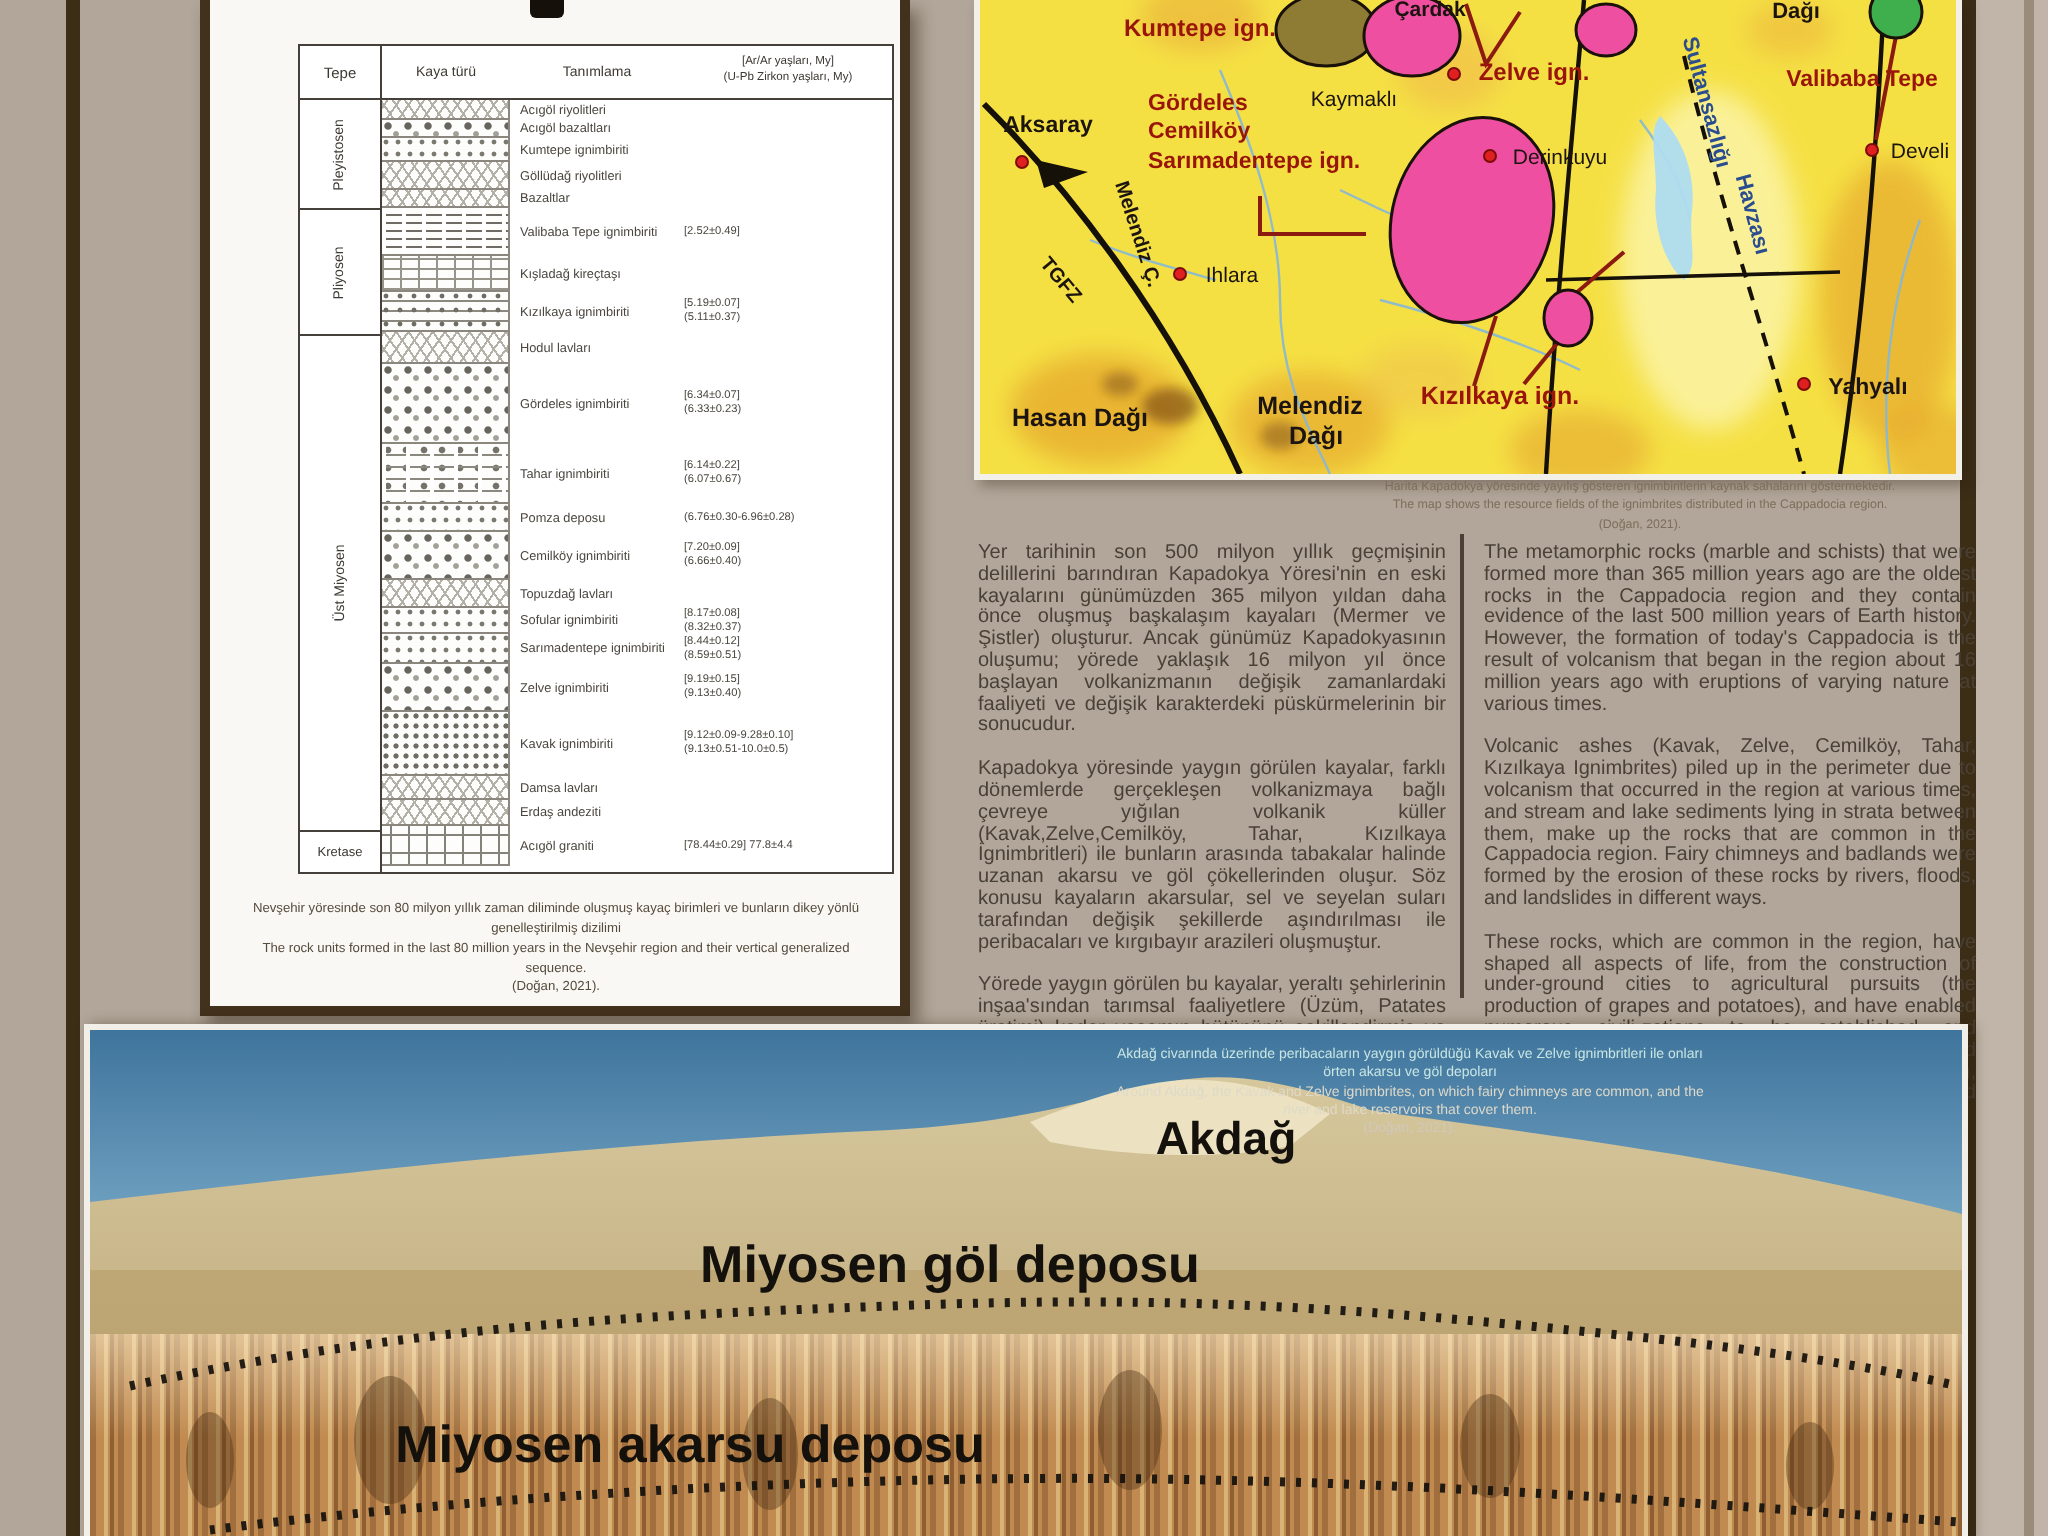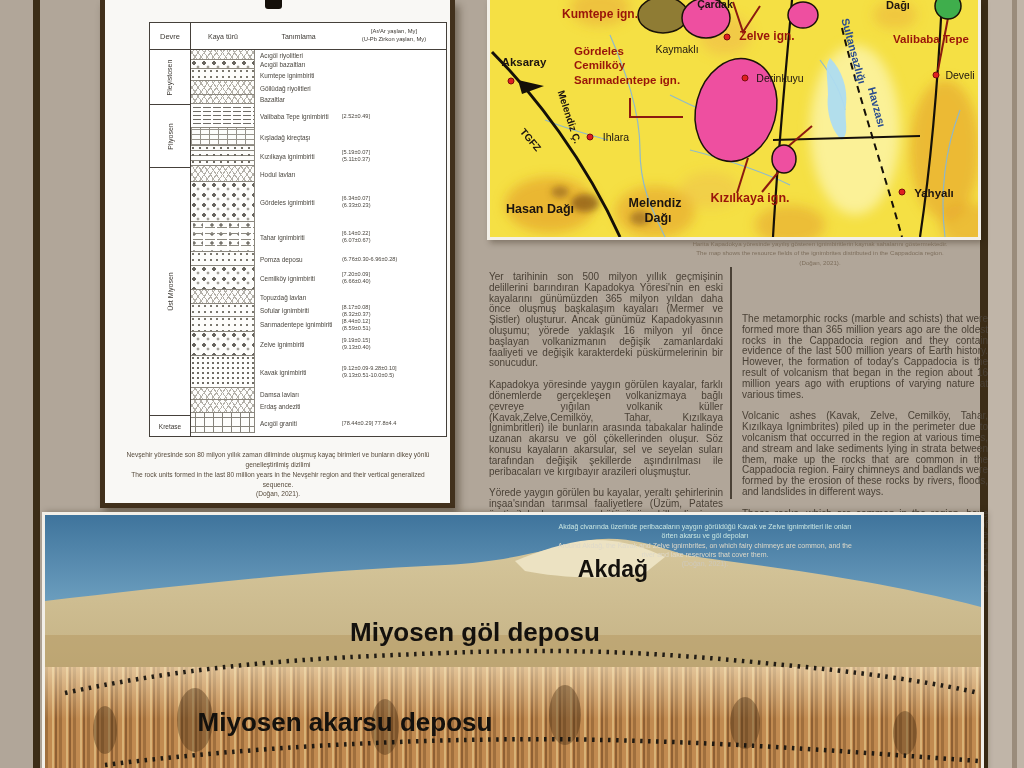--- a/index.html
+++ b/index.html
@@ -70,21 +70,21 @@
     box-sizing:content-box;box-shadow:3px 3px 6px rgba(40,28,12,.35);}
   #map-svg{display:block;}
   #map-svg text{font-family:"Liberation Sans",sans-serif;}
   #map-caption{left:640px;top:239px;width:360px;text-align:center;font-size:6.2px;
     color:#7d6e5c;line-height:1.5;}
 
   
   .bodycol{position:absolute;top:272px;font-size:10px;line-height:10.8px;color:#4a4136;
     text-align:justify;}
   #col-tr{left:489px;width:234px;}
-  #col-en{left:742px;width:246px;margin-top:42px;}
+  #col-en{left:742px;width:246px;}
   .bodycol p{margin:0 0 11px 0;}
   #col-divider{left:730px;top:267px;width:2px;height:232px;background:#4a4136;}
 
   
   #photo-panel{left:42px;top:512px;width:936px;height:256px;
     border:3px solid #f2efe8;border-bottom:none;box-sizing:content-box;
     box-shadow:3px 0 6px rgba(40,28,12,.35);}
   #photo-svg{display:block;}
   #photo-svg text{font-family:"Liberation Sans",sans-serif;}
 </style>
@@ -93,21 +93,21 @@
 
 <div class="frame-strip" id="strip-left"></div>
 <div class="abs" id="right-light"></div>
 <div class="frame-strip" id="strip-right"></div>
 <div class="abs" id="right-shadow"></div>
 
 <div class="abs" id="strat-panel">
   <div class="abs" id="title-fragment"></div>
   <div class="abs" id="strat-table">
     <div id="strat-era-col">
-      <div id="era-head">Devre</div>
+      <div id="era-head">Tepe</div>
 
     <div class="sera" style="height: 54px;">
           <span>Pleyistosen</span>
         </div>
         <div class="sera" style="height: 62px;">
           <span>Pliyosen</span>
         </div>
         <div class="sera" style="height: 247px;">
           <span>Üst Miyosen</span>
         </div>

